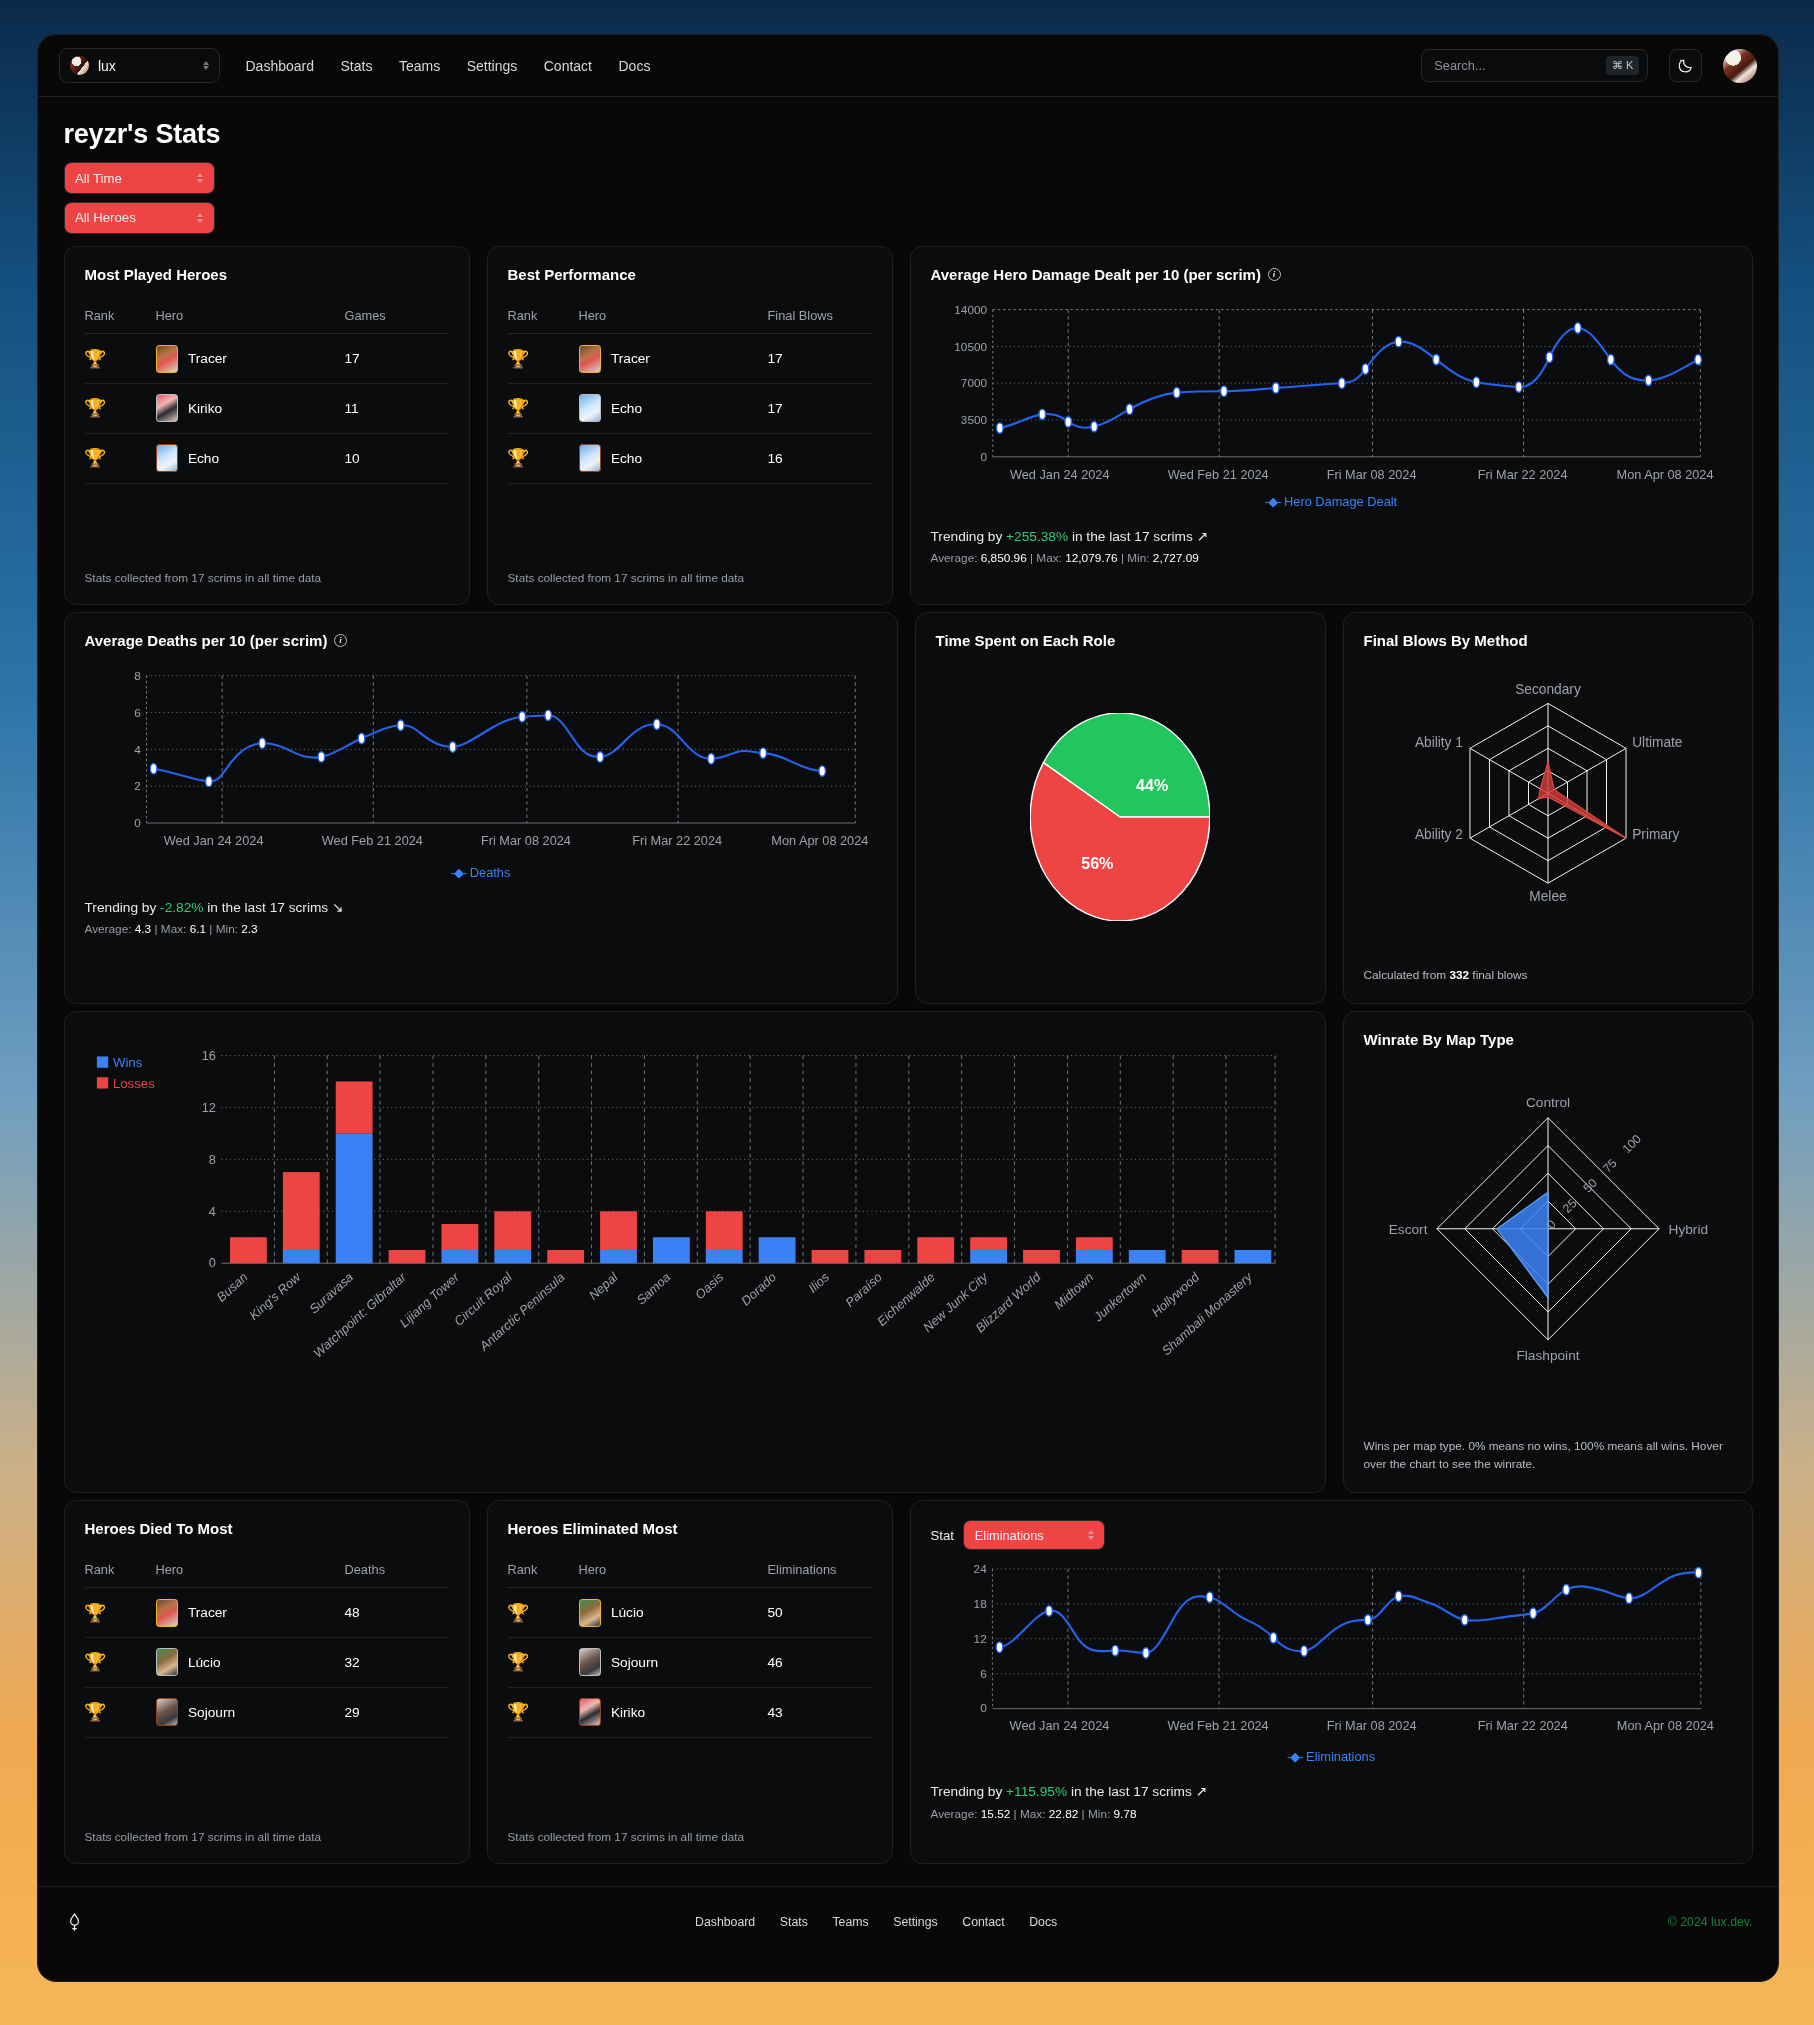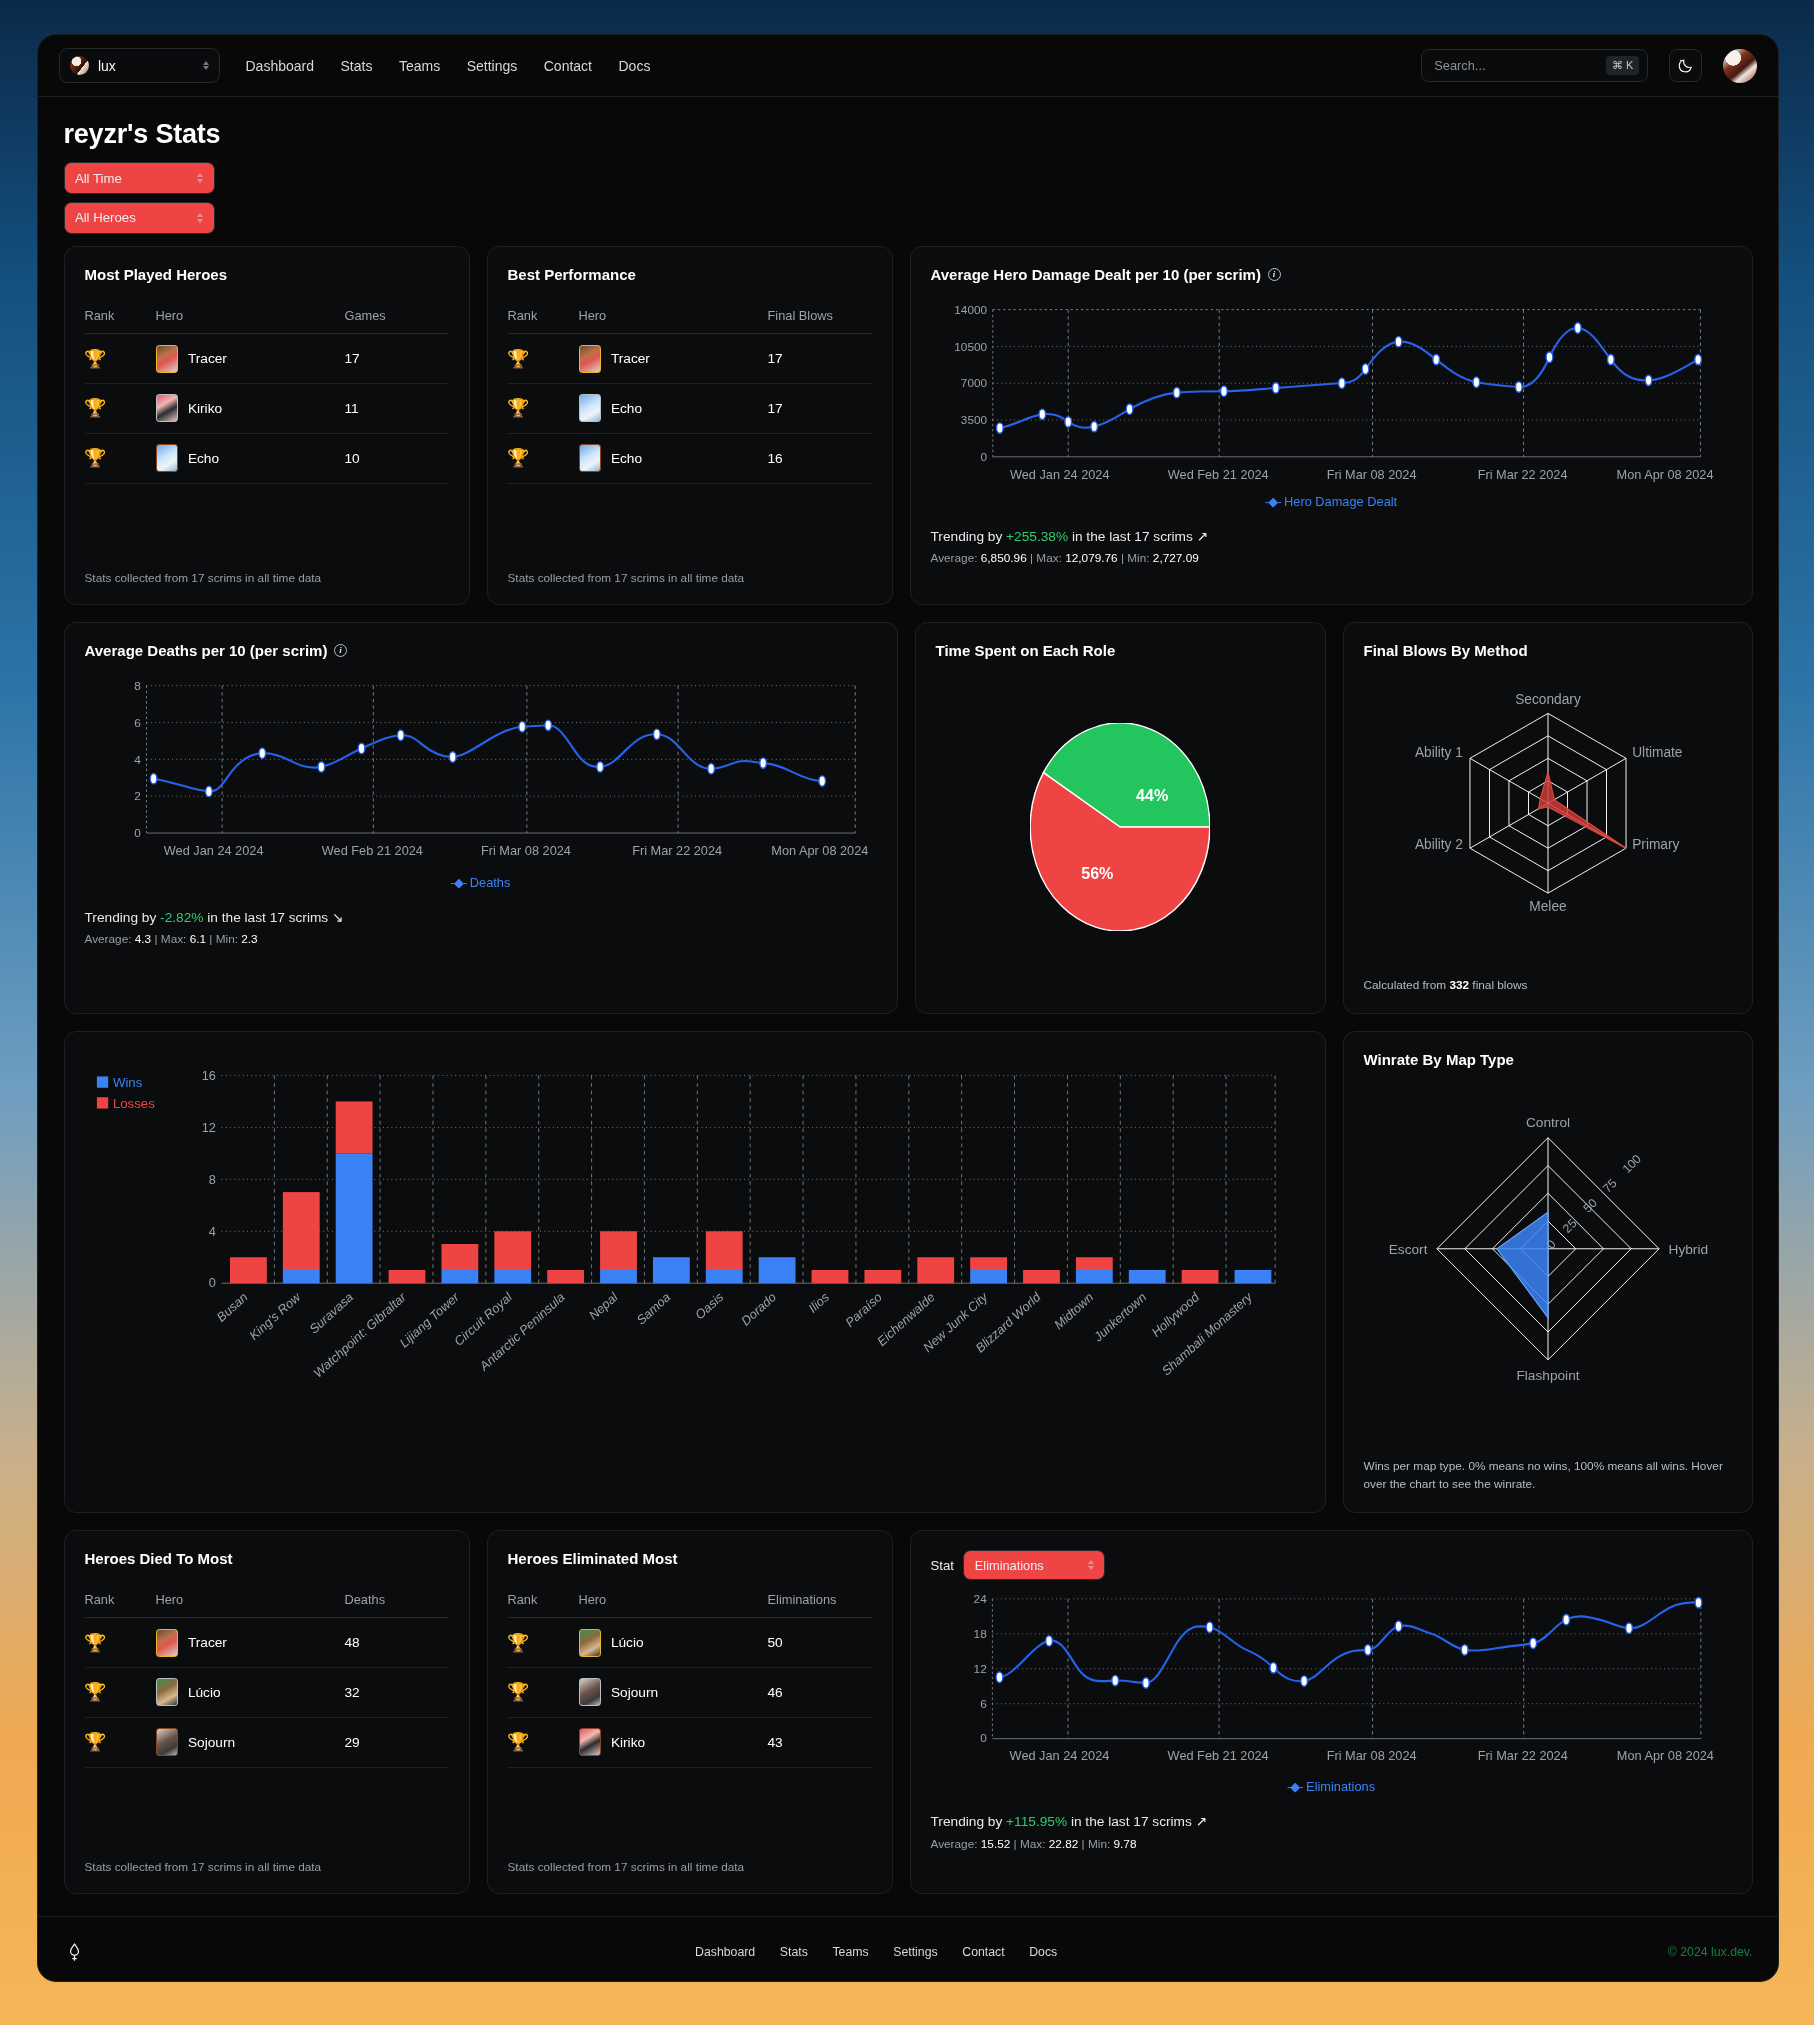--- a/index.html
+++ b/index.html
@@ -75,21 +75,21 @@
   
   .pagehead { padding: 22px 25.5px 0 25.5px; }
   .page-title { font-size: 27px; font-weight: 700; letter-spacing: -0.2px; }
   .filters { margin-top: 12.3px; display: flex; flex-direction: column; gap: 7.6px; }
   .fselect {
     width: 151px; height: 32px; border: 0.9px solid #27292d; border-radius: 7.6px;
     display: flex; align-items: center; padding: 0 10.4px; background: #ef4444;
   }
   .fselect span { font-size: 13.2px; color: #edeef0; flex: 1; }
   
-  .grid { padding: 12.3px 25.5px 0 25.5px; display: flex; flex-direction: column; gap: 17px; }
+  .grid { padding: 12.3px 25.5px 0 25.5px; display: flex; flex-direction: column; gap: 7px; }
   .row { display: flex; gap: 17px; }
   .card {
     background: #0b0c0d;
     border: 0.9px solid #1e2024;
     border-radius: 12.3px;
     padding: 19px 20px;
     display: flex; flex-direction: column;
   }
   .card-title { font-size: 15px; font-weight: 700; display: flex; align-items: center; gap: 6.6px; }
   .info-i {

